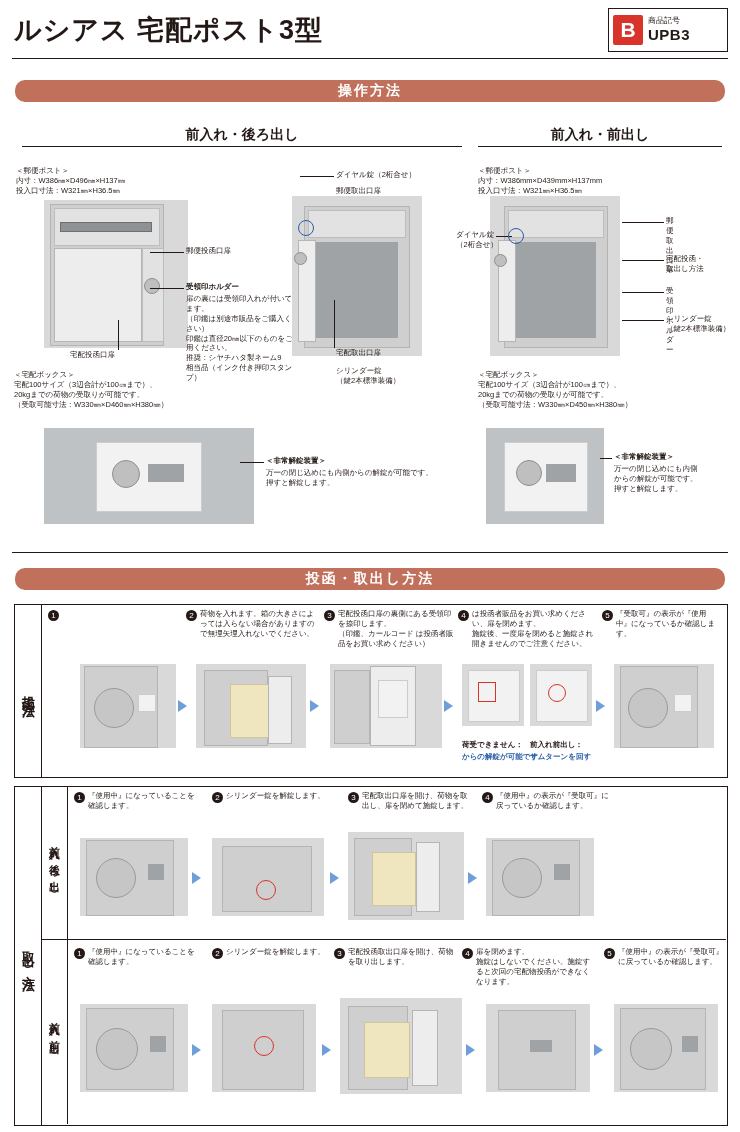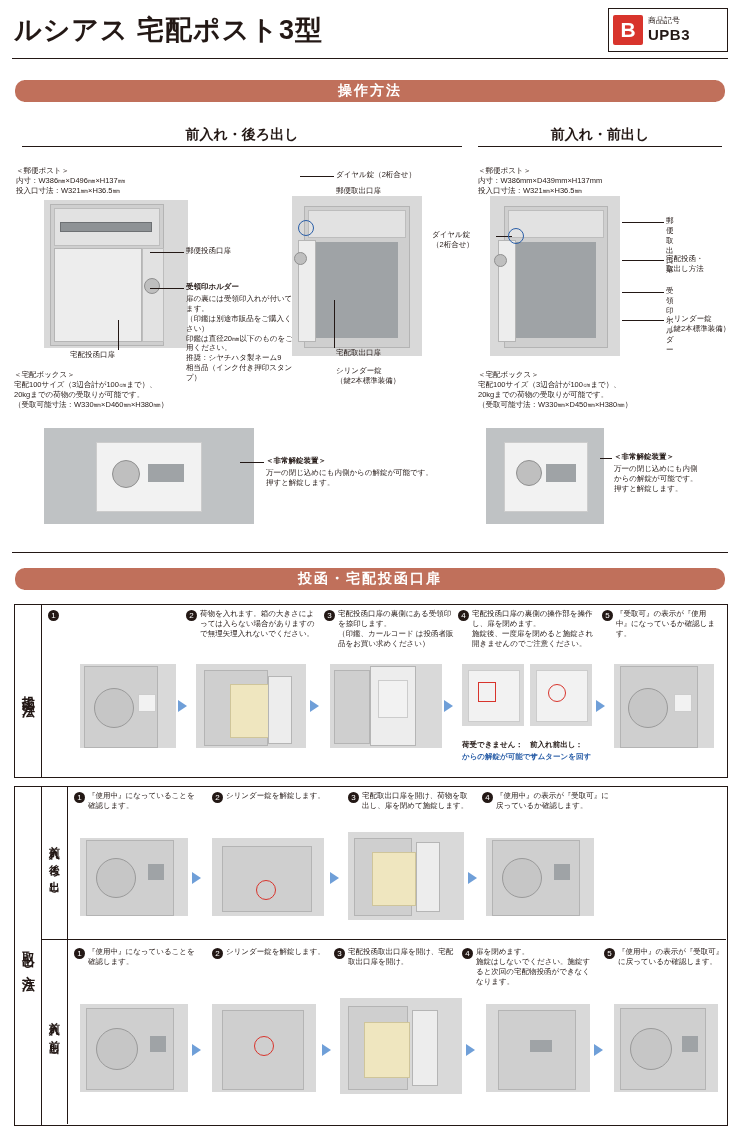--- a/index.html
+++ b/index.html
@@ -212,21 +212,21 @@
     <div class="dialsm" style="left:4px;top:58px;width:11px;height:11px;"></div>
   </div>
 
   <div class="t" style="left:666px;top:216px;">郵便取出口扉</div>
   <div class="ln lnh" style="left:622px;top:222px;width:42px;"></div>
   <div class="t" style="left:666px;top:254px;width:70px;">宅配投函・
 取出し方法</div>
   <div class="ln lnh" style="left:622px;top:260px;width:42px;"></div>
   <div class="t" style="left:666px;top:286px;">受領印ホルダー</div>
   <div class="ln lnh" style="left:622px;top:292px;width:42px;"></div>
-  <div class="t" style="left:432px;top:230px;width:58px;">ダイヤル錠
+  <div class="t" style="left:456px;top:230px;width:58px;">ダイヤル錠
 （2桁合せ）</div>
   <div class="ln lnh" style="left:496px;top:236px;width:16px;"></div>
   <div class="circle-mark" style="left:508px;top:228px;width:14px;height:14px;"></div>
   <div class="t" style="left:666px;top:314px;width:72px;">シリンダー錠
 （鍵2本標準装備）</div>
   <div class="ln lnh" style="left:622px;top:320px;width:42px;"></div>
 
   <div class="t" style="left:478px;top:370px;width:210px;">＜宅配ボックス＞
 宅配100サイズ（3辺合計が100㎝まで）、
 20kgまでの荷物の受取りが可能です。
@@ -239,36 +239,36 @@
     <div class="dark" style="left:60px;top:36px;width:30px;height:18px;"></div>
   </div>
   <div class="t b" style="left:614px;top:452px;">＜非常解錠装置＞</div>
   <div class="t" style="left:614px;top:464px;width:120px;">万一の閉じ込めにも内側
 からの解錠が可能です。
 押すと解錠します。</div>
   <div class="ln lnh" style="left:600px;top:458px;width:12px;"></div>
 
   <div class="hrule" style="top:552px;"></div>
 
-  <div class="band" style="left:24px;top:568px;width:692px;">投函・宅配投函口扉</div>
+  <div class="band" style="left:24px;top:568px;width:692px;">投函・取出し方法</div>
 
   <div class="tbl" style="left:14px;top:604px;width:712px;height:172px;">
     <div class="vlabel">
         <span>投函方法</span>
       </div>
   </div>
 
   <div class="stepnum" style="left:48px;top:610px;">1</div>
   <div class="stepnum" style="left:186px;top:610px;">2</div>
   <div class="t" style="left:200px;top:609px;width:120px;">荷物を入れます。箱の大きさによっては入らない場合がありますので無理矢理入れないでください。</div>
   <div class="stepnum" style="left:324px;top:610px;">3</div>
   <div class="t" style="left:338px;top:609px;width:118px;">宅配投函口扉の裏側にある受領印を捺印します。
 （印鑑、カールコード は投函者販品をお買い求めください）</div>
   <div class="stepnum" style="left:458px;top:610px;">4</div>
-  <div class="t" style="left:472px;top:609px;width:124px;">宅配投函口扉の裏側の操作部を操作し、扉を閉めます。
+  <div class="t" style="left:472px;top:609px;width:124px;">は投函者販品をお買い求めください、扉を閉めます。
 施錠後、一度扉を閉めると施錠され開きませんのでご注意ください。</div>
   <div class="stepnum" style="left:602px;top:610px;">5</div>
   <div class="t" style="left:616px;top:609px;width:104px;">『受取可』の表示が『使用中』になっているか確認します。</div>
 
   <div class="photo" style="left:80px;top:664px;width:96px;height:84px;">
     <div class="body" style="left:4px;top:2px;width:72px;height:80px;"></div>
     <div class="dial" style="left:14px;top:24px;width:38px;height:38px;"></div>
     <div class="white" style="left:58px;top:30px;width:16px;height:16px;"></div>
   </div>
   <div class="arrow" style="left:178px;top:700px;"></div>
@@ -347,21 +347,21 @@
     <div class="body" style="left:6px;top:2px;width:86px;height:74px;"></div>
     <div class="dial" style="left:16px;top:20px;width:38px;height:38px;"></div>
     <div class="dark" style="left:68px;top:26px;width:16px;height:16px;"></div>
   </div>
 
   <div class="stepnum" style="left:74px;top:948px;">1</div>
   <div class="t" style="left:88px;top:947px;width:112px;">『使用中』になっていることを確認します。</div>
   <div class="stepnum" style="left:212px;top:948px;">2</div>
   <div class="t" style="left:226px;top:947px;width:104px;">シリンダー錠を解錠します。</div>
   <div class="stepnum" style="left:334px;top:948px;">3</div>
-  <div class="t" style="left:348px;top:947px;width:110px;">宅配投函取出口扉を開け、宅配取出口扉を開け。</div>
+  <div class="t" style="left:348px;top:947px;width:110px;">宅配投函取出口扉を開け、荷物を取り出します。</div>
   <div class="stepnum" style="left:462px;top:948px;">4</div>
   <div class="t" style="left:476px;top:947px;width:120px;">扉を閉めます。
 施錠はしないでください。施錠すると次回の宅配物投函ができなくなります。</div>
   <div class="stepnum" style="left:604px;top:948px;">5</div>
   <div class="t" style="left:618px;top:947px;width:112px;">『使用中』の表示が『受取可』に戻っているか確認します。</div>
 
   <div class="photo" style="left:80px;top:1004px;width:108px;height:88px;">
     <div class="body" style="left:6px;top:4px;width:86px;height:80px;"></div>
     <div class="dial" style="left:16px;top:24px;width:40px;height:40px;"></div>
     <div class="dark" style="left:70px;top:32px;width:16px;height:16px;"></div>

